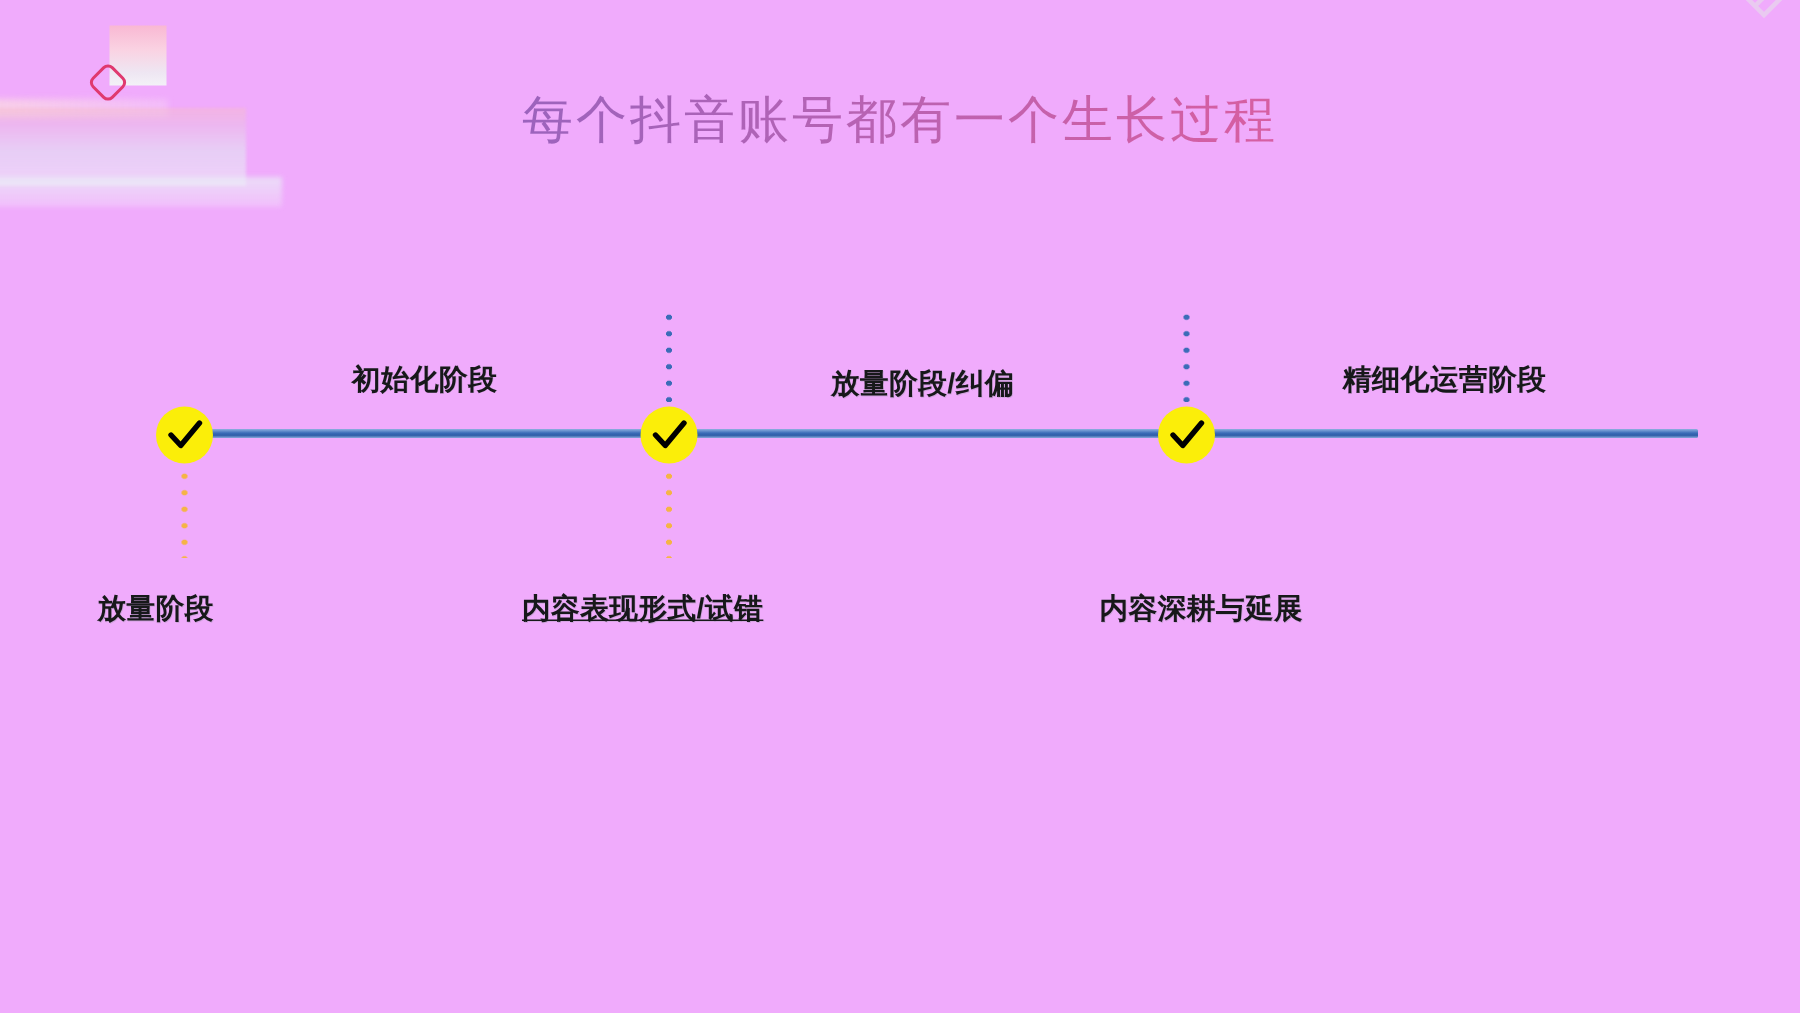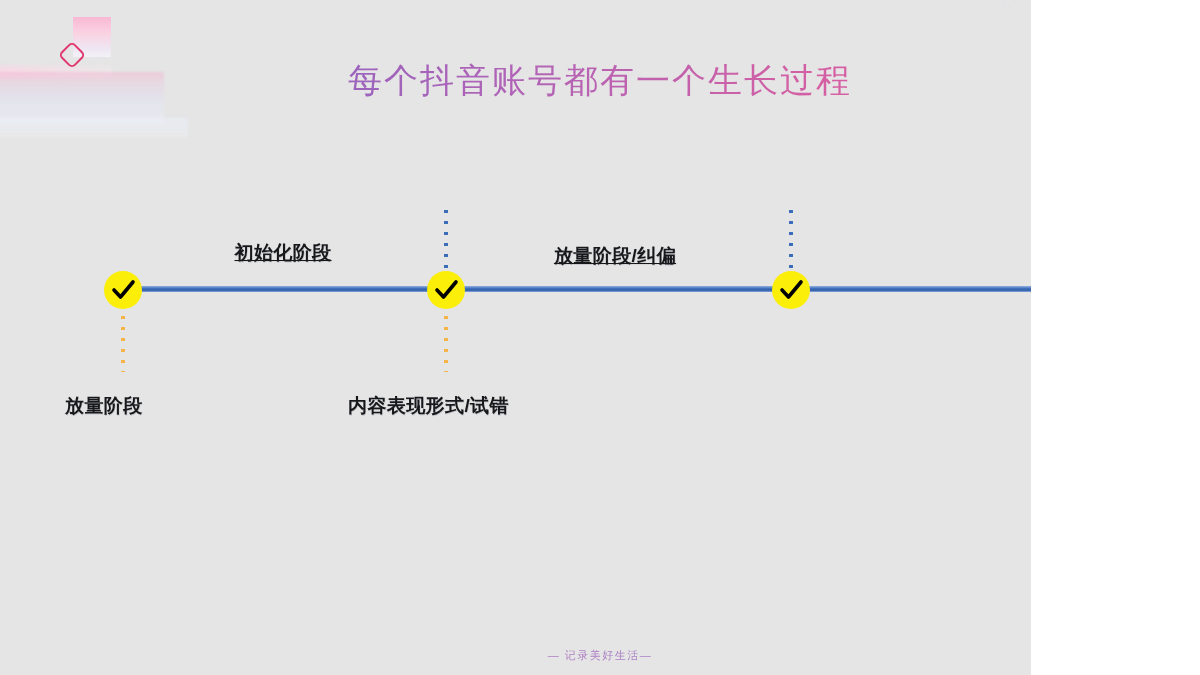--- a/index.html
+++ b/index.html
@@ -8,23 +8,23 @@
   }
   body {
     width: 1200px;
     height: 675px;
     background: #ffffff;
     font-family: "Liberation Sans", "DejaVu Sans", sans-serif;
     overflow: hidden;
   }
   .slide {
     position: relative;
-    width: 1031px;
+    width: 1200px;
     height: 675px;
-    background: #e5e5e5;
+    background: #f0abfc;
     overflow: hidden;
   }
 
   
   .deco-band {
     position: absolute;
     left: -8px;
     top: 72px;
     width: 172px;
     height: 52px;
@@ -173,21 +173,20 @@
 
   .stage-label {
     position: absolute;
     font-size: 19px;
     font-weight: bold;
     color: #17181a;
     white-space: nowrap;
     transform: translateX(-50%);
     letter-spacing: 0.4px;
     text-shadow: 0.5px 0.5px 0 rgba(150,150,165,0.35);
-    text-decoration: underline;
   }
   .node-label {
     position: absolute;
     font-size: 19px;
     font-weight: bold;
     color: #17181a;
     white-space: nowrap;
     letter-spacing: 0.4px;
     text-shadow: 0.5px 0.5px 0 rgba(150,150,165,0.35);
   }
@@ -231,42 +230,43 @@
   </svg>
 
   <div class="title">每个抖音账号都有一个生长过程</div>
 
   <div class="timeline">
 
     <div class="axis"></div>
 
     <div class="stage-label" style="left:283px; top:240px;">初始化阶段</div>
     <div class="stage-label" style="left:615px; top:243px;">放量阶段/纠偏</div>
+    <div class="stage-label" style="left:963px; top:240px;">精细化运营阶段</div>
 
     <div class="dots dots-down" style="left:123px; top:312px; height:60px;"></div>
     <div class="node" style="left:123px; top:290px;">
       <svg viewBox="0 0 38 38">
         <path d="M10 19 L16.5 26 L29 11" fill="none" stroke="#000000" stroke-width="3.6" stroke-linecap="round" stroke-linejoin="round"></path>
       </svg>
     </div>
     <div class="node-label" style="left:65px; top:393px;">放量阶段</div>
 
     <div class="dots dots-up" style="left:446px; top:206px; height:62px;"></div>
     <div class="dots dots-down" style="left:446px; top:312px; height:60px;"></div>
     <div class="node" style="left:446px; top:290px;">
       <svg viewBox="0 0 38 38">
         <path d="M10 19 L16.5 26 L29 11" fill="none" stroke="#000000" stroke-width="3.6" stroke-linecap="round" stroke-linejoin="round"></path>
       </svg>
     </div>
-    <div class="node-label" style="left:348px; top:393px;">内容表现形式/试错</div>
+    <div class="node-label" style="left:348px; top:393px;text-decoration:underline;">内容表现形式/试错</div>
 
     <div class="dots dots-up" style="left:791px; top:206px; height:62px;"></div>
     <div class="node" style="left:791px; top:290px;">
       <svg viewBox="0 0 38 38">
         <path d="M10 19 L16.5 26 L29 11" fill="none" stroke="#000000" stroke-width="3.6" stroke-linecap="round" stroke-linejoin="round"></path>
       </svg>
     </div>
+    <div class="node-label" style="left:733px; top:393px;">内容深耕与延展</div>
 
   </div>
 
-  <div class="footer">— 记录美好生活—</div>
 
 </div>
 
 </body></html>

